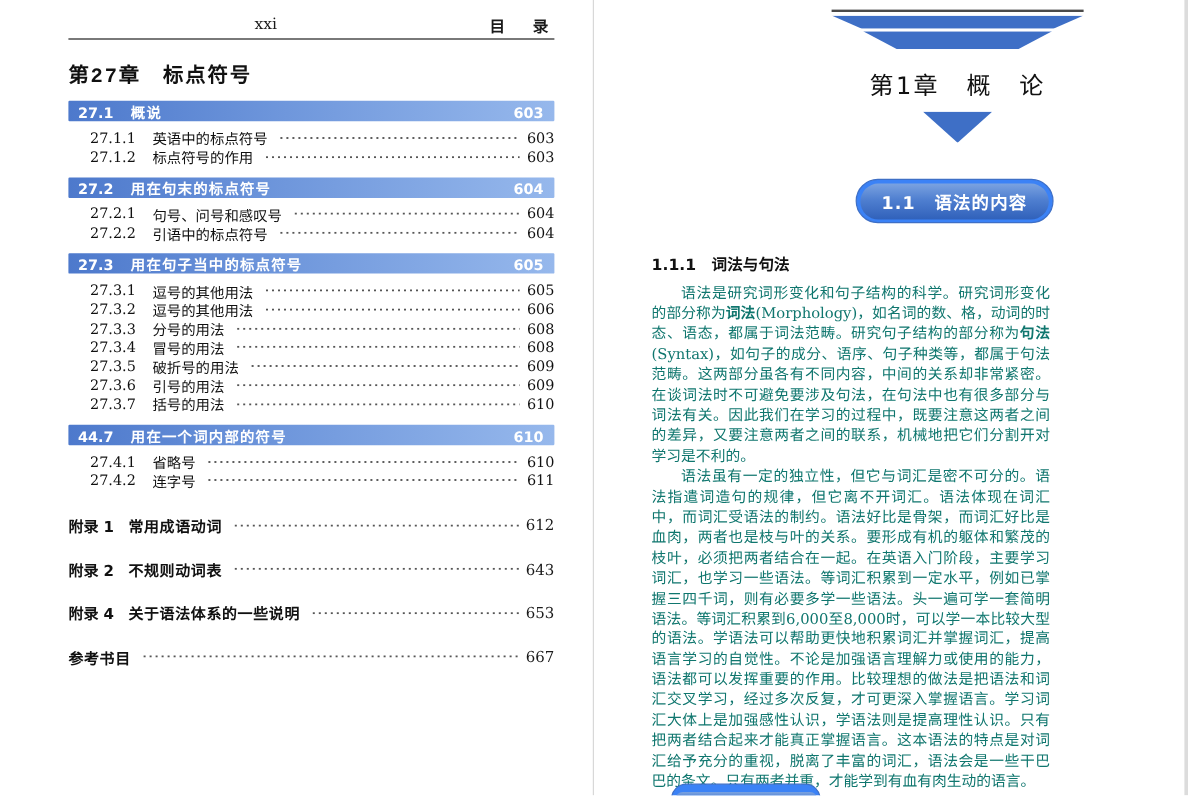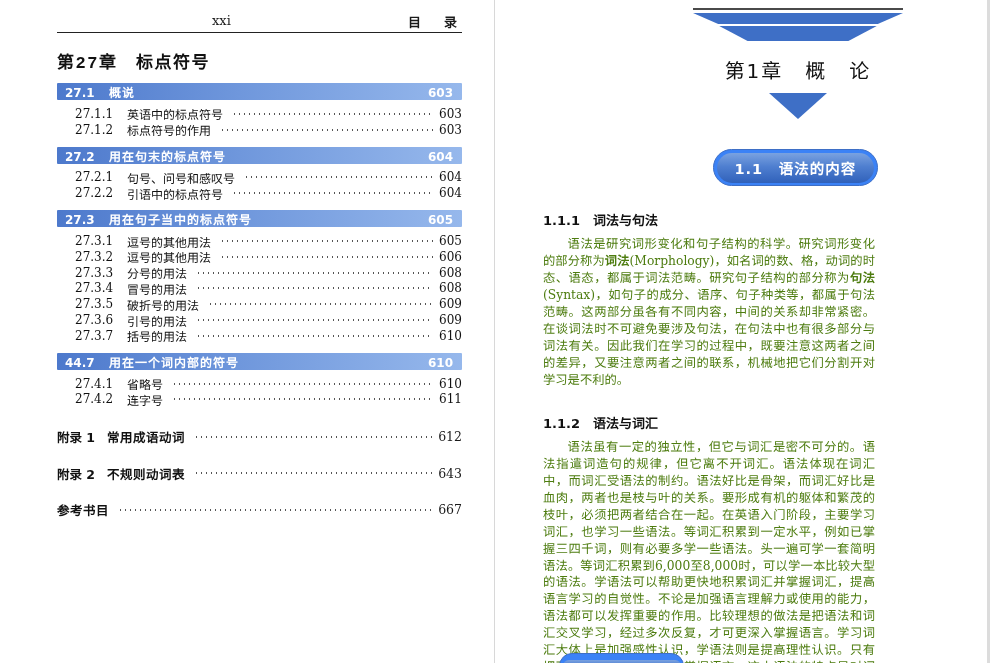--- a/index.html
+++ b/index.html
@@ -69,21 +69,21 @@
   .badge-outer { display:inline-block; border:1.6px solid #3e6fc6; border-radius:999px; padding:2.5px; background:#3b82f6;text-align:right; }
   .badge-inner { display:inline-block; border-radius:999px; padding:4px 18px 5px;
                  background:linear-gradient(180deg,#7aa2e0 0%,#4f7fd0 45%,#3061ba 100%);
                  color:#fff; font-family:"DejaVu Sans","Liberation Sans",sans-serif;
                  font-weight:bold; font-size:14.5px; letter-spacing:1px; }
 
   .sub-head { margin:24px 0 7px; width:332px;
               font-family:"DejaVu Sans","Liberation Sans",sans-serif;
               font-weight:bold; font-size:13px; color:#111; }
   .body-text { width:332px; font-size:12.3px; line-height:1.38; text-align:justify;
-               text-indent:2em; color:#4d7c0f; }
+               text-indent:2em; color:#0f766e; }
   .body-text b { font-family:"DejaVu Sans","Liberation Sans",sans-serif; font-weight:bold; }
 
   .badge-partial { position:absolute; left:64px; bottom:-16px; }
   .badge-partial .badge-inner { min-width:118px; min-height:12px; }
 </style>
 </head>
 <body>
 
 <div class="spread">
 
@@ -208,20 +208,26 @@
           <span class="bm-label">附录 1</span>
           <span class="bm-title">常用成语动词</span>
           <span class="leader"></span>
           <span class="pg">612</span>
         </div>
         <div class="bm-row">
           <span class="bm-label">附录 2</span>
           <span class="bm-title">不规则动词表</span>
           <span class="leader"></span>
           <span class="pg">643</span>
+        </div>
+        <div class="bm-row">
+          <span class="bm-label">附录 4</span>
+          <span class="bm-title">关于语法体系的一些说明</span>
+          <span class="leader"></span>
+          <span class="pg">653</span>
         </div>
         <div class="bm-row">
           <span class="bm-title">参考书目</span>
           <span class="leader"></span>
           <span class="pg">667</span>
         </div>
       </div>
 
     </div>
   </div>
@@ -239,21 +245,20 @@
 
       <div class="badge-wrap">
         <span class="badge-outer">
           <span class="badge-inner">1.1　语法的内容</span>
         </span>
       </div>
 
       <h3 class="sub-head">1.1.1　词法与句法</h3>
       <p class="body-text"><span>语法是研究词形变化和句子结构的科学。研究词形变化的部分称为</span><b>词法</b><span>(Morphology)，如名词的数、格，动词的时态、语态，都属于词法范畴。研究句子结构的部分称为</span><b>句法</b><span>(Syntax)，如句子的成分、语序、句子种类等，都属于句法范畴。这两部分虽各有不同内容，中间的关系却非常紧密。在谈词法时不可避免要涉及句法，在句法中也有很多部分与词法有关。因此我们在学习的过程中，既要注意这两者之间的差异，又要注意两者之间的联系，机械地把它们分割开对学习是不利的。</span></p>
 
-      <h3 class="sub-head">1.1.2　语法与词汇</h3>
       <p class="body-text"><span>语法虽有一定的独立性，但它与词汇是密不可分的。语法指遣词造句的规律，但它离不开词汇。语法体现在词汇中，而词汇受语法的制约。语法好比是骨架，而词汇好比是血肉，两者也是枝与叶的关系。要形成有机的躯体和繁茂的枝叶，必须把两者结合在一起。在英语入门阶段，主要学习词汇，也学习一些语法。等词汇积累到一定水平，例如已掌握三四千词，则有必要多学一些语法。头一遍可学一套简明语法。等词汇积累到6,000至8,000时，可以学一本比较大型的语法。学语法可以帮助更快地积累词汇并掌握词汇，提高语言学习的自觉性。不论是加强语言理解力或使用的能力，语法都可以发挥重要的作用。比较理想的做法是把语法和词汇交叉学习，经过多次反复，才可更深入掌握语言。学习词汇大体上是加强感性认识，学语法则是提高理性认识。只有把两者结合起来才能真正掌握语言。这本语法的特点是对词汇给予充分的重视，脱离了丰富的词汇，语法会是一些干巴巴的条文。只有两者并重，才能学到有血有肉生动的语言。</span></p>
 
       <div class="badge-partial">
         <span class="badge-outer">
           <span class="badge-inner"></span>
         </span>
       </div>
 
     </div>
   </div>

